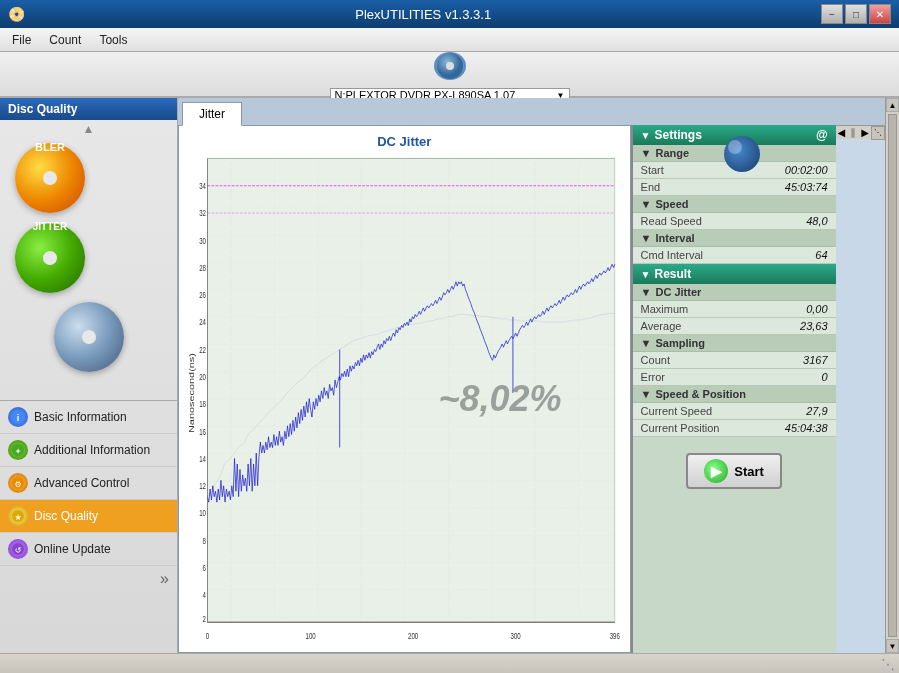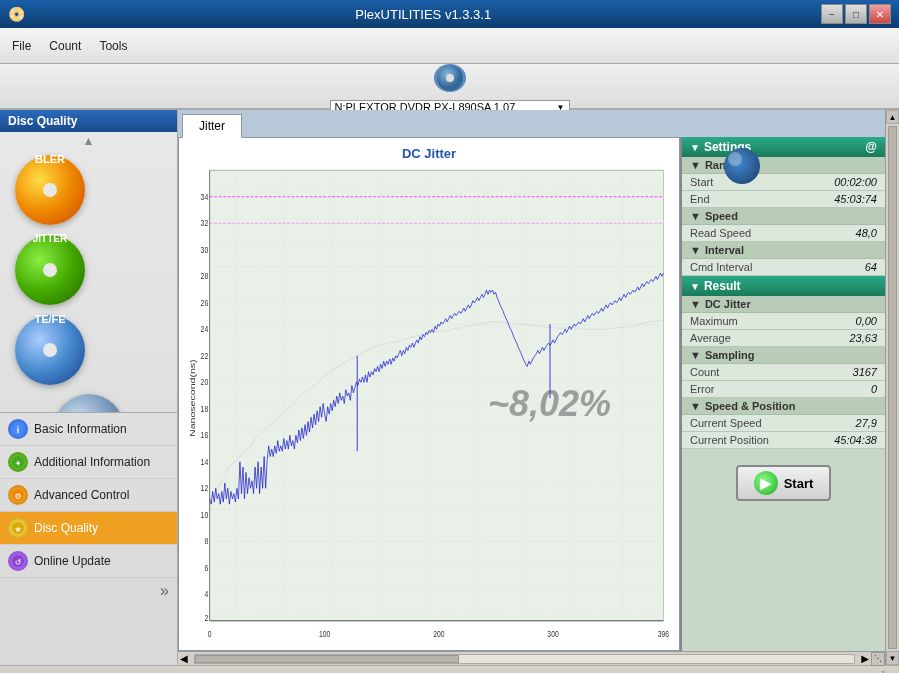--- a/index.html
+++ b/index.html
@@ -24,21 +24,21 @@
       font-size: 10px;
       cursor: pointer;
       display: flex; align-items: center; justify-content: center;
       color: #333;
     }
     .title-btn.close { background: linear-gradient(to bottom, #f0a0a0, #cc4444); color: white; }
 
     
     .menu-bar {
       background: linear-gradient(to bottom, #f5f5f5, #e0e0e0);
-      height: 36px;
+      height: 24px;
       display: flex;
       align-items: center;
       padding: 0 4px;
       border-bottom: 1px solid #aaa;
       gap: 2px;
     }
     .menu-item {
       padding: 2px 8px;
       font-size: 12px;
       cursor: pointer;
@@ -442,25 +442,20 @@
           <span style="z-index:1; font-size:11px; font-weight:bold; position:relative; top:-2px;">BLER</span>
         </div>
       </div>
 
       <div class="disc-icon-item">
         <div class="disc-img disc-jitter">
           <span style="z-index:1; font-size:10px; font-weight:bold; position:relative; top:-2px;">JITTER</span>
         </div>
       </div>
 
-      <div class="disc-icon-item">
-        <div class="disc-img disc-tefe">
-          <span style="z-index:1; font-size:11px; font-weight:bold; position:relative; top:-2px;">TE/FE</span>
-        </div>
-      </div>
 
       <div style="display:flex; justify-content:center; padding: 4px 0;">
         <div class="fourth-disc"></div>
       </div>
 
     </div>
 
     <div class="sidebar-nav">
       <div class="nav-item">
         <div class="nav-icon blue">
@@ -511,21 +506,21 @@
 
     <div class="sidebar-expand">»</div>
   </div>
 
   <div class="content-area">
 
     <div class="tab-bar">
       <div class="tab active">Jitter</div>
     </div>
 
-    <div style="flex:1; display:flex; flex-direction:column;">
+    <div style="flex:1; display:flex; flex-direction:row;">
       <div style="flex:1; display:flex;">
         <div class="chart-container">
           <div class="chart-title">DC Jitter</div>
           <div class="chart-plot-area">
             <svg class="chart" viewBox="0 0 640 450" preserveAspectRatio="none">
               <defs>
                 <pattern id="grid" width="64" height="25" patternUnits="userSpaceOnUse">
                   <path d="M 64 0 L 0 0 0 25" fill="none" stroke="#ccddcc" stroke-width="0.5" stroke-dasharray="4,2"></path>
                 </pattern>
               </defs>

